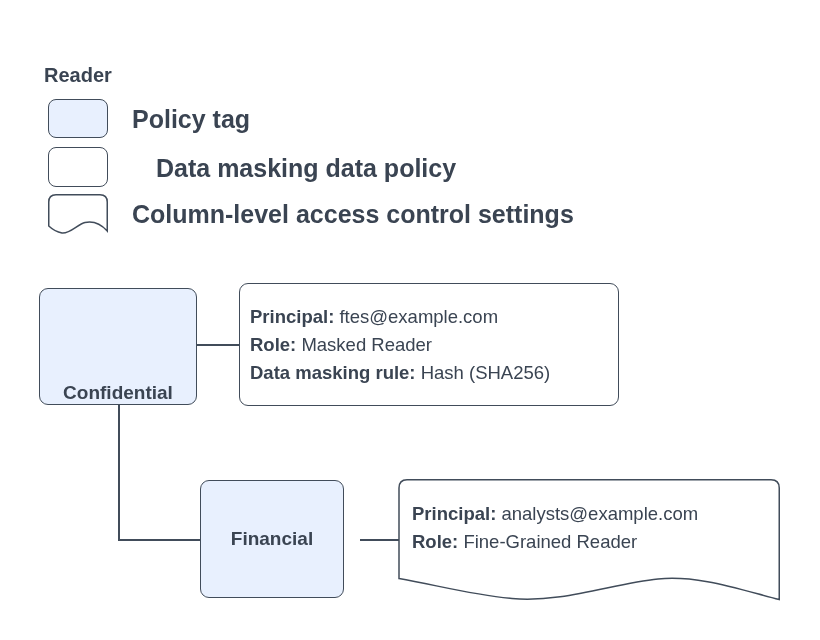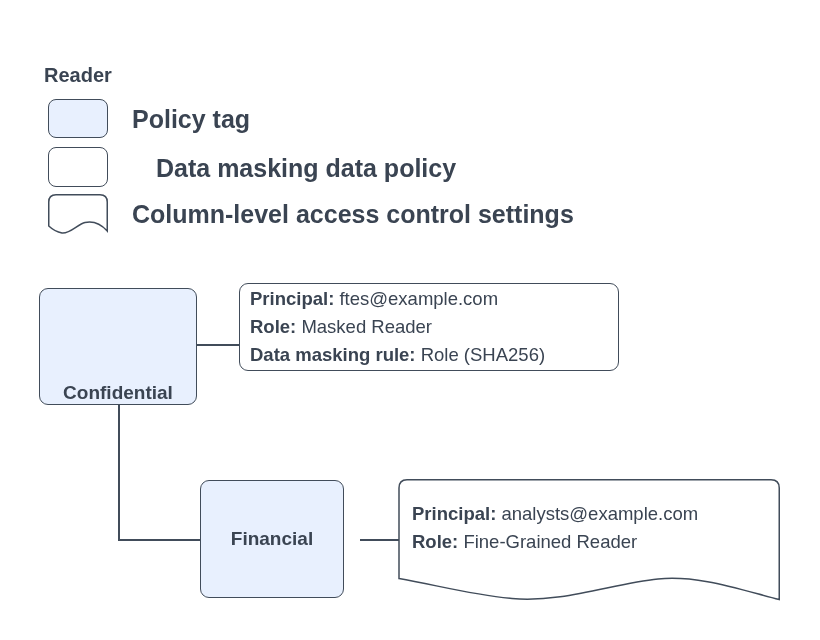--- a/index.html
+++ b/index.html
@@ -24,21 +24,21 @@
   .legend-label.l2{top:154px;margin-left:24px;}
   .legend-label.l3{top:200px;}
 
   
   .tag-node{position:absolute;background:var(--node-fill);border:1.5px solid var(--stroke);
     border-radius:9px;display:flex;align-items:center;justify-content:center;
     font-size:19px;font-weight:bold;}
   .tag-node.confidential{left:39px;top:288px;width:158px;height:117px;align-items:flex-end;}
   .tag-node.financial{left:200px;top:480px;width:144px;height:118px;}
 
-  .policy-box{position:absolute;left:239px;top:283px;width:380px;height:88px;
+  .policy-box{position:absolute;left:239px;top:283px;width:380px;height:123px;
     background:#fff;border:1.5px solid var(--stroke);border-radius:9px;
     display:flex;flex-direction:column;justify-content:center;padding-left:10px;}
   .policy-box .line, .doc-text .line{font-size:18.5px;line-height:28px;white-space:nowrap;}
   .b{font-weight:bold;}
 
   .doc-shape{position:absolute;left:398px;top:479px;width:382px;height:125px;}
   .doc-shape svg{display:block;}
   .doc-shape path{fill:#fff;stroke:var(--stroke);stroke-width:1.5;}
   .swatch-doc svg{display:block;}
   .swatch-doc path{fill:#fff;stroke:var(--stroke);stroke-width:1.5;}
@@ -83,21 +83,21 @@
     <span>Confidential</span>
   </div>
 
   <div class="tag-node financial">
     <span>Financial</span>
   </div>
 
   <div class="policy-box">
     <div class="line"><span class="b">Principal:</span><span> ftes@example.com</span></div>
     <div class="line"><span class="b">Role:</span><span> Masked Reader</span></div>
-    <div class="line"><span class="b">Data masking rule:</span><span> Role (SHA256)</span></div>
+    <div class="line"><span class="b">Data masking rule:</span><span> Hash (SHA256)</span></div>
   </div>
 
   <div class="doc-shape">
     <svg width="382" height="125" viewBox="0 0 382 125">
       <path d="M 9,0.75 L 373,0.75 Q 381.25,0.75 381.25,9 L 381.25,120.5
                C 340,110 300,96 260,100
                C 215,104.5 165,124 114,119.5
                C 75,116 38,106 1,99.5
                L 1,9 Q 1,0.75 9,0.75 Z"></path>
     </svg>

